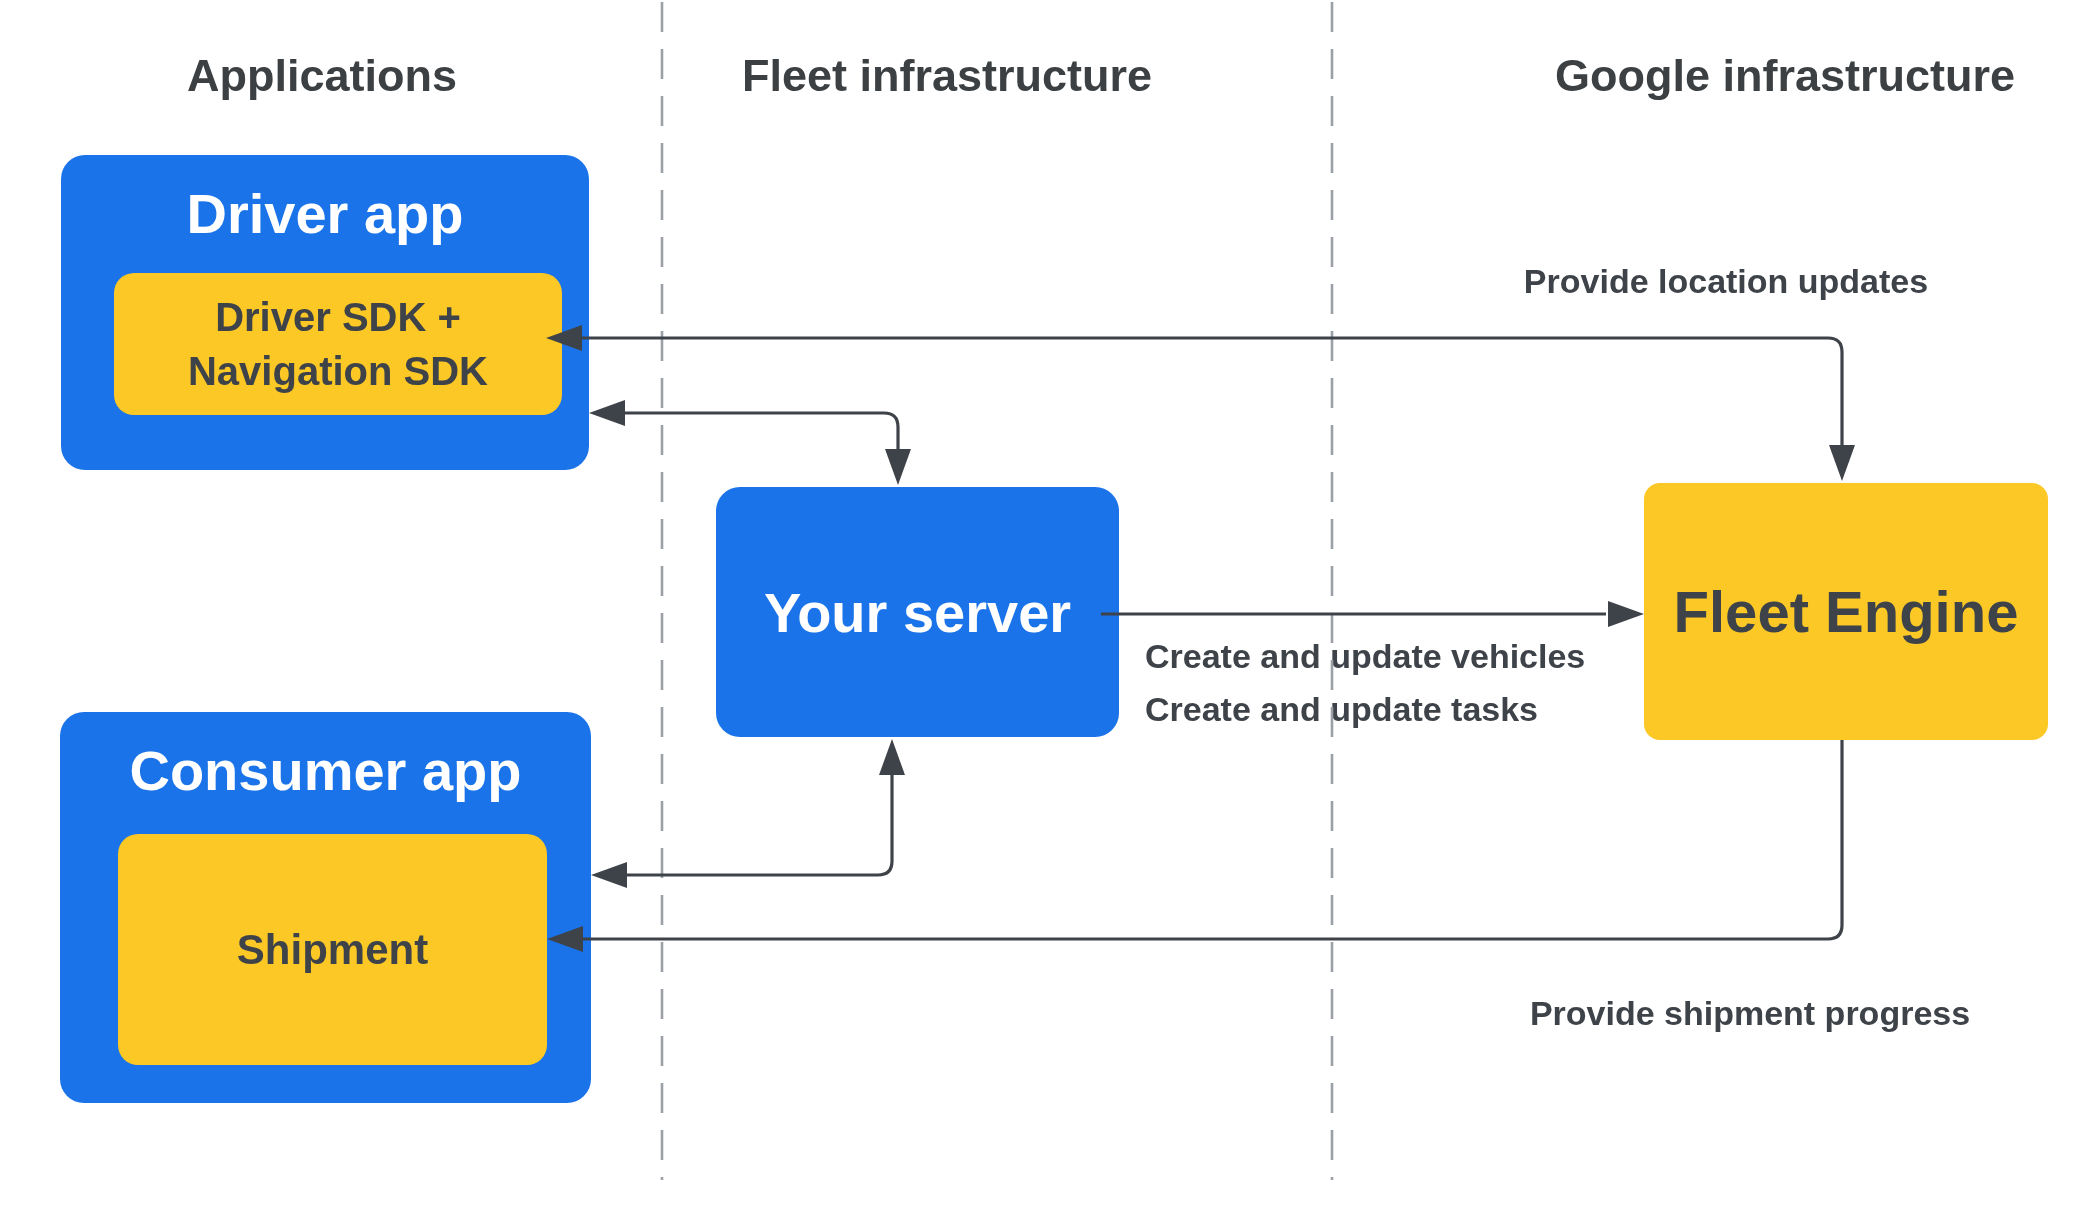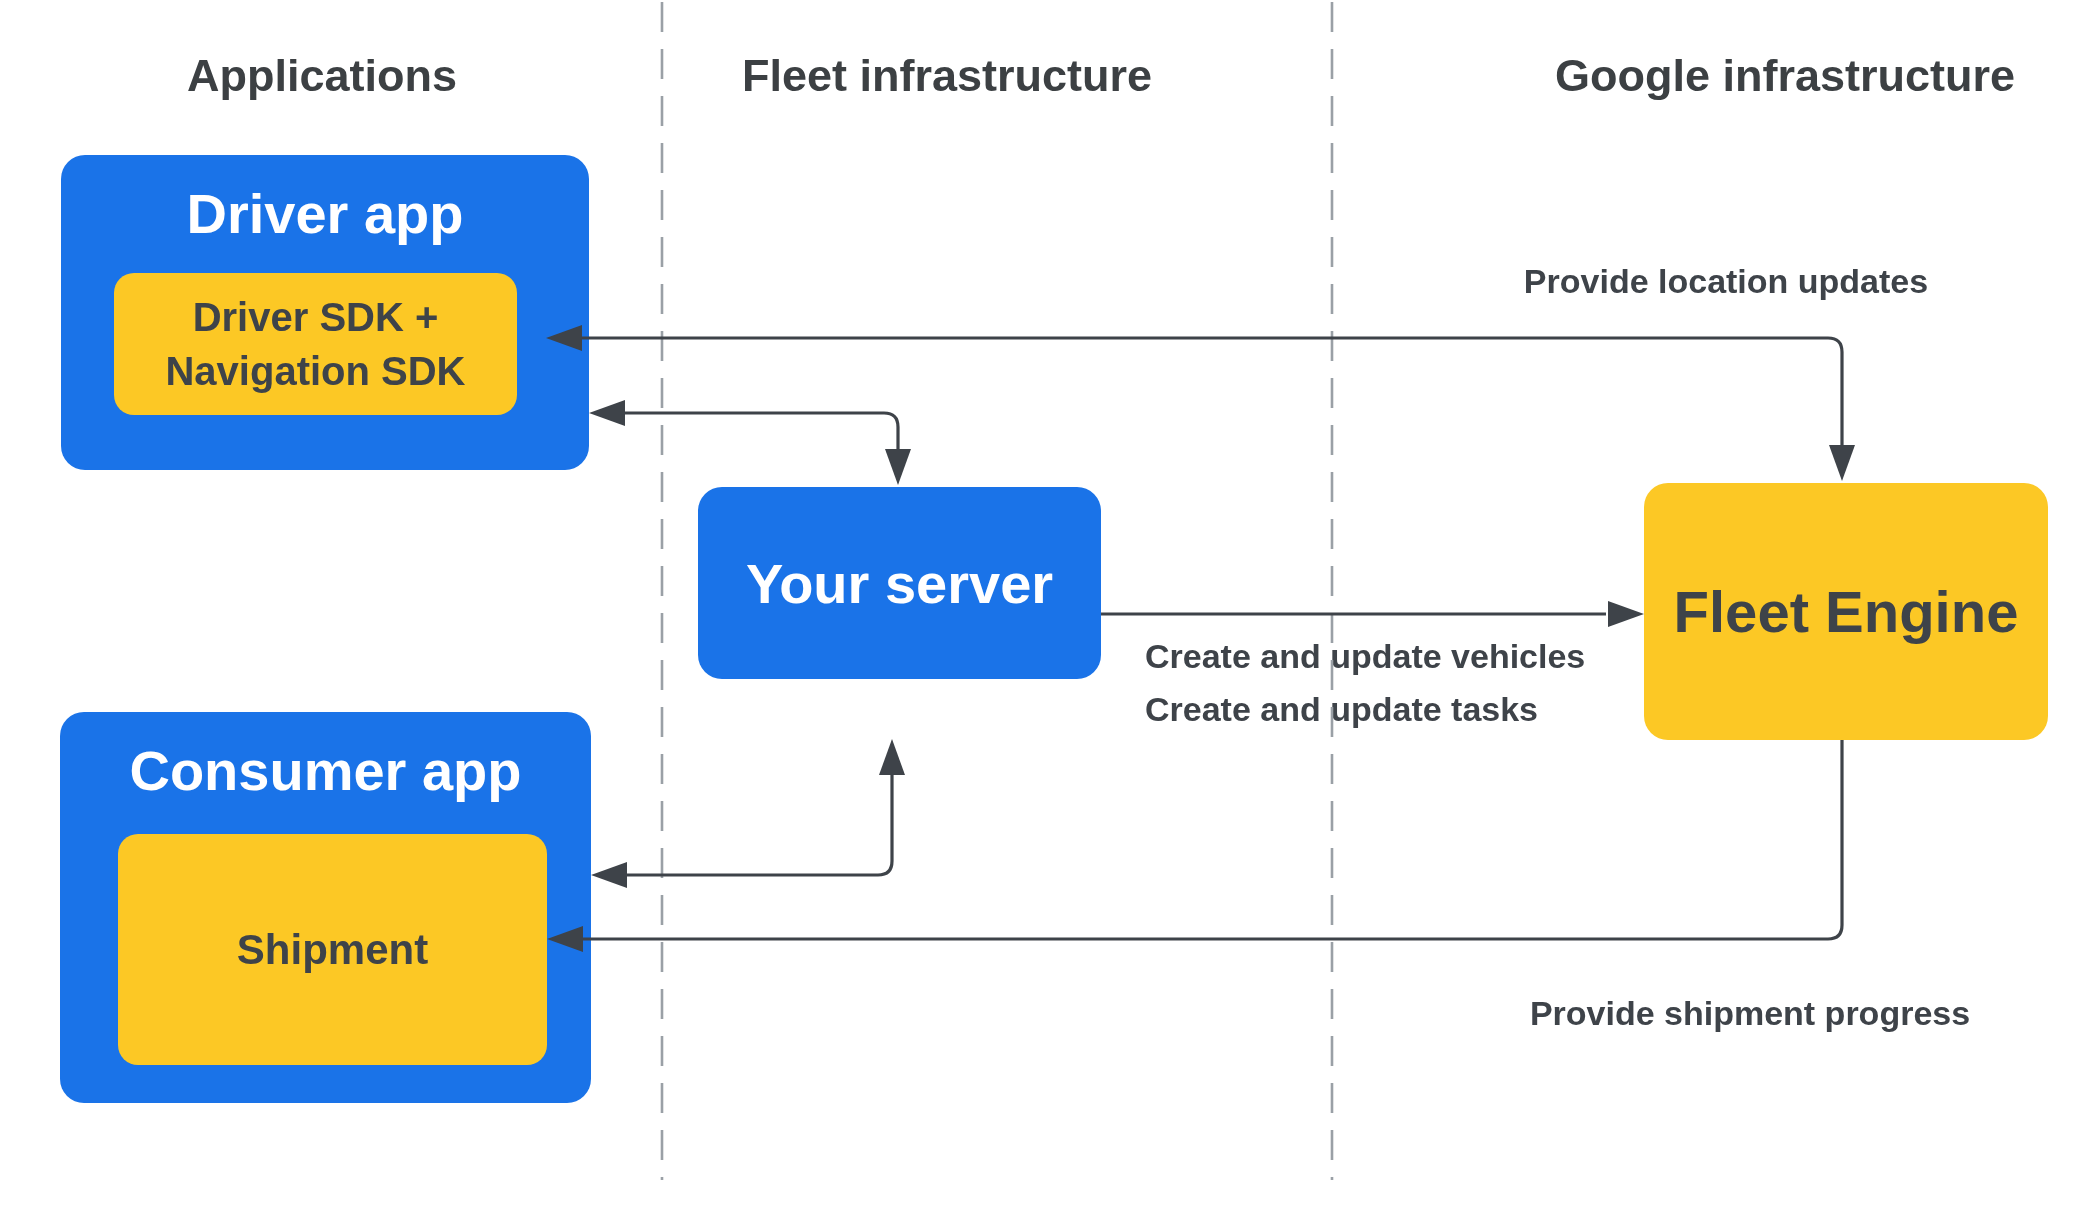--- a/index.html
+++ b/index.html
@@ -90,37 +90,37 @@
 </head>
 <body>
 
 <div class="col-header" style="left:322px">Applications</div>
 <div class="col-header" style="left:947px">Fleet infrastructure</div>
 <div class="col-header" style="left:1785px">Google infrastructure</div>
 
 <div class="node blue-node" style="left:61px;top:155px;width:528px;height:315px">
   <div class="blue-title">Driver app</div>
 </div>
-<div class="node yellow-node" style="left:114px;top:273px;width:403px;height:142px">
+<div class="node yellow-node" style="left:114px;top:273px;width:448px;height:142px">
   <div class="sdk-line" style="font-size:40px">Driver SDK +</div>
   <div class="sdk-line" style="font-size:40px">Navigation SDK</div>
 </div>
 
 <div class="node blue-node" style="left:60px;top:712px;width:531px;height:391px">
   <div class="blue-title">Consumer app</div>
 </div>
 <div class="node yellow-node" style="left:118px;top:834px;width:429px;height:231px">
   <div class="sdk-line">Shipment</div>
 </div>
 
-<div class="node blue-node centered-title" style="left:698px;top:487px;width:403px;height:192px">
+<div class="node blue-node centered-title" style="left:716px;top:487px;width:403px;height:250px">
   <div class="blue-title">Your server</div>
 </div>
 
-<div class="node yellow-node" style="left:1644px;top:483px;width:404px;height:257px;border-radius:24px">
+<div class="node yellow-node" style="left:1644px;top:483px;width:404px;height:257px;border-radius:16px">
   <div class="fleet-title">Fleet Engine</div>
 </div>
 
 <div class="edge-label centered" style="left:1726px;top:262px">Provide location updates</div>
 
 <div class="edge-label" style="left:1145px;top:630px">
   <div class="label-line">Create and update vehicles</div>
   <div class="label-line">Create and update tasks</div>
 </div>
 

